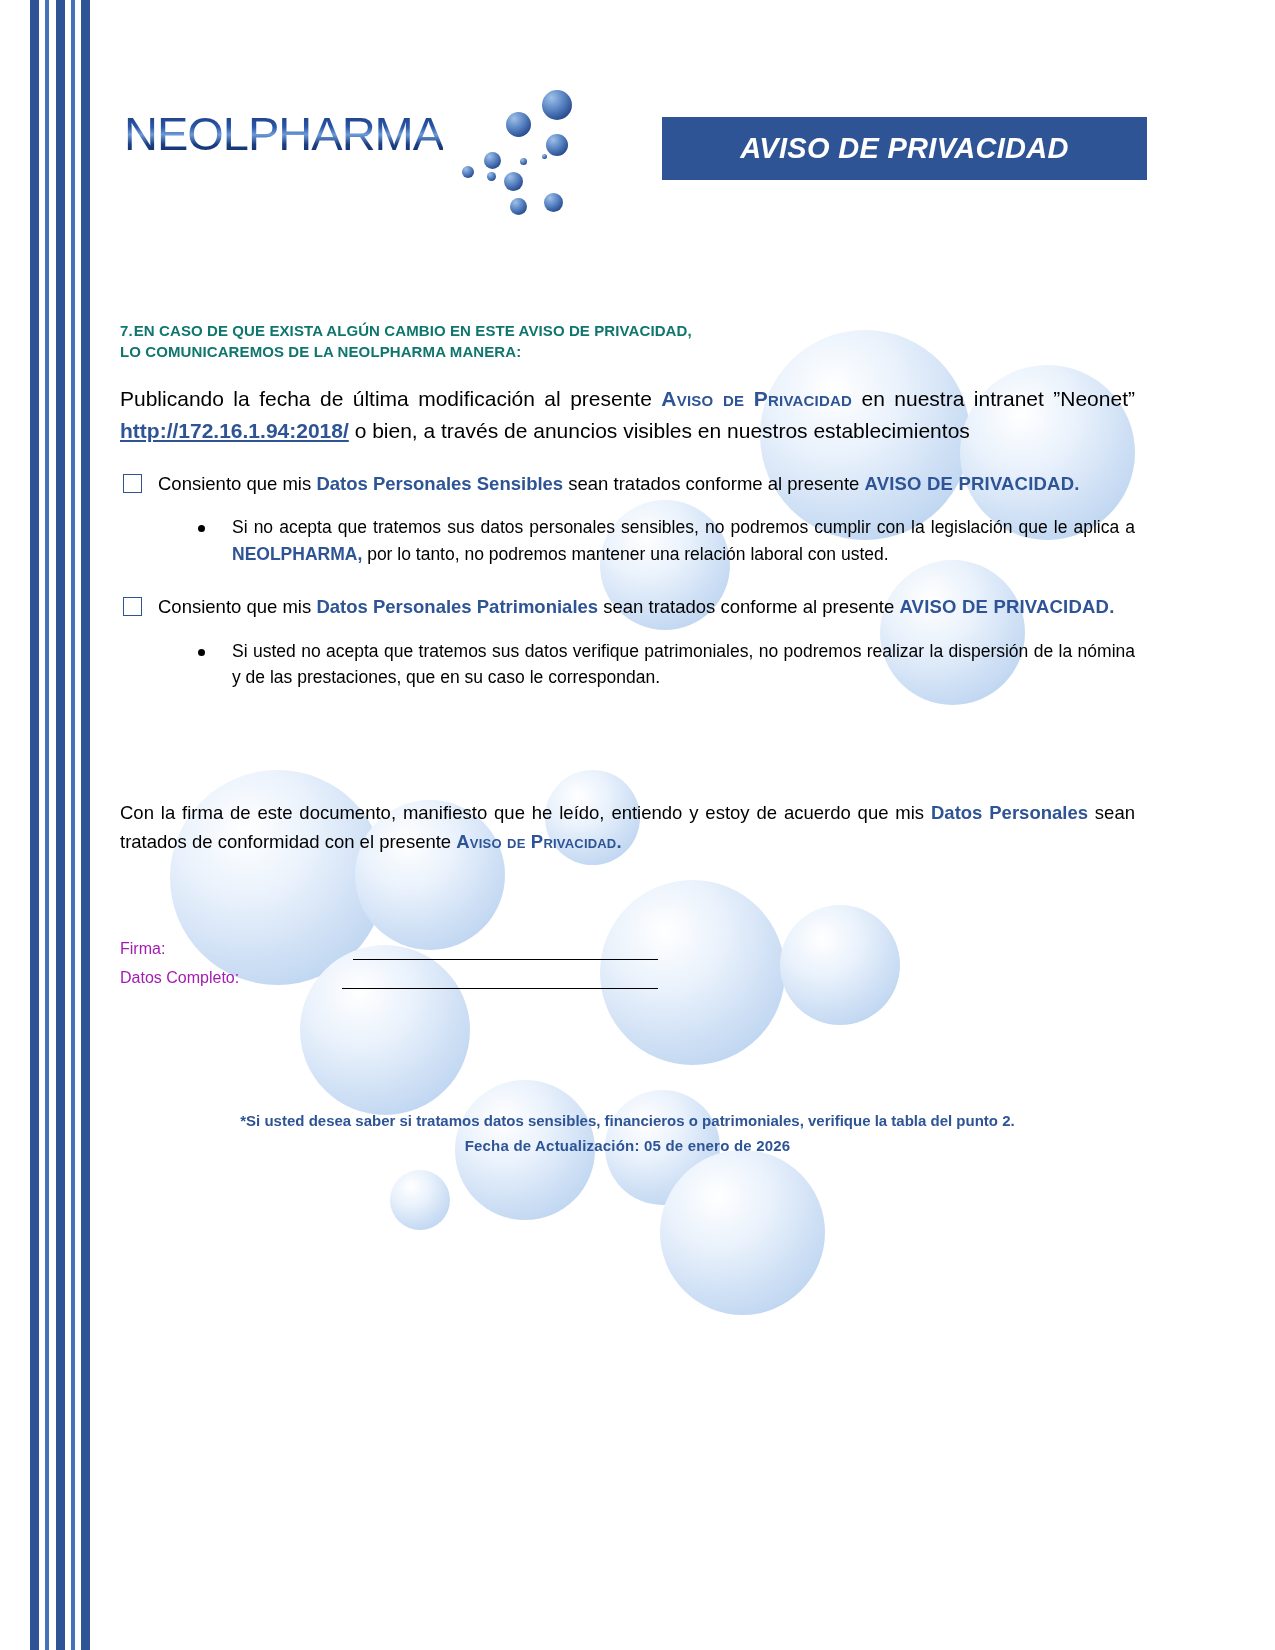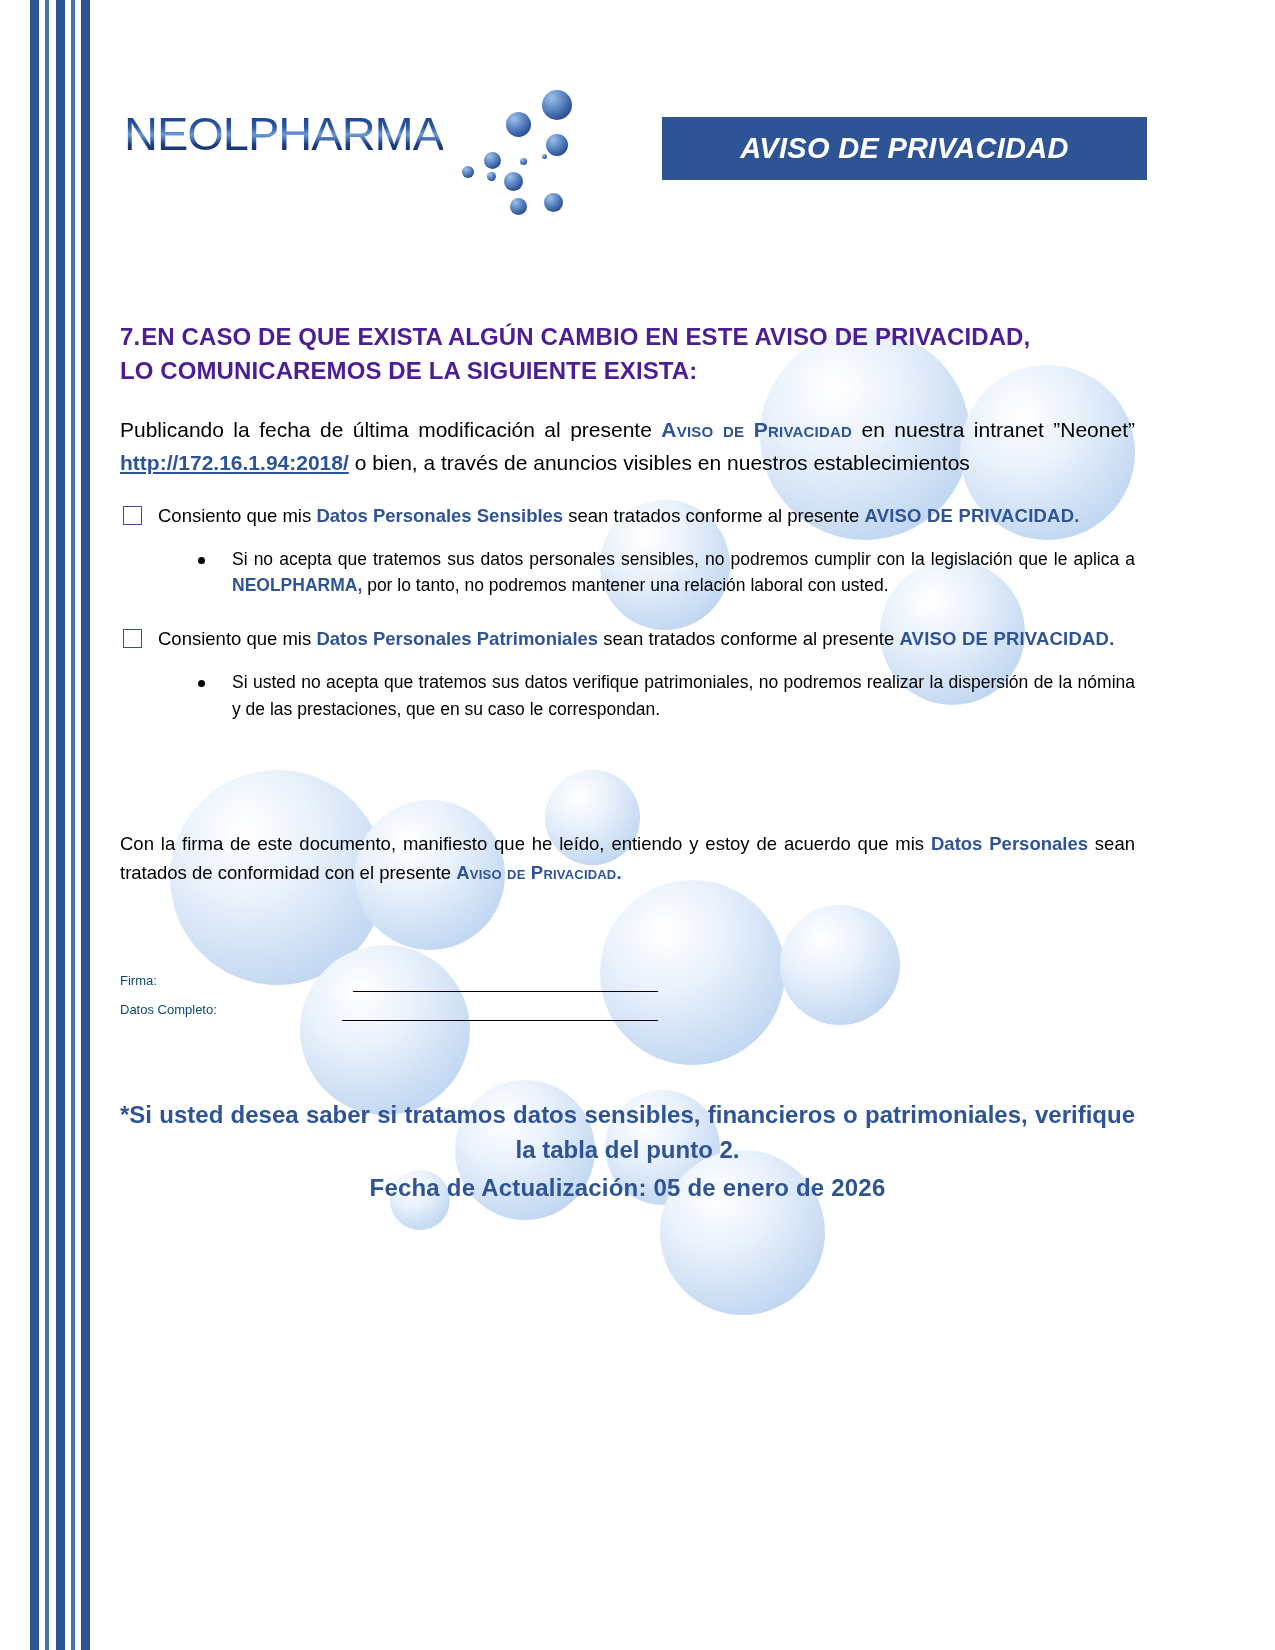--- a/index.html
+++ b/index.html
@@ -103,26 +103,26 @@
   }
 
   
   .content {
     position: absolute;
     left: 120px; top: 320px;
     width: 1015px;
   }
 
   .section-heading {
-    color: #4c1d95;
-    font-size: 24px;
+    color: #0f766e;
+    font-size: 15px;
     font-weight: bold;
     line-height: 1.42;
     letter-spacing: 0.1px;
-    margin: 0 0 26px 0;
+    margin: 0 0 20px 0;
   }
   .section-heading .num { margin-right: 1px; }
 
   p.body-text {
     font-size: 21px;
     color: #000000;
     line-height: 1.56;
     text-align: justify;
     margin: 0 0 22px 0;
   }
@@ -188,45 +188,45 @@
     font-size: 18.5px;
     color: #000000;
     line-height: 1.56;
     text-align: justify;
     margin: 0 0 22px 0;
   }
 
   
   .sig-block {
     margin-top: 78px;
-    font-size: 13px;
-    color: #0c4a6e;
+    font-size: 16px;
+    color: #a21caf;
   }
   .sig-row {
     position: relative;
     height: 29px;
     line-height: 29px;
   }
   .sig-label { display: inline-block; }
   .sig-line {
     position: absolute;
     border-bottom: 1.6px solid #000000;
     height: 0;
   }
   .sig-line-1 { left: 233px; width: 305px; bottom: 3px; }
   .sig-line-2 { left: 222px; width: 316px; bottom: 3px; }
   .sig-line-3 { left: 233px; width: 305px; bottom: 3px; }
 
   
   .footer {
-    margin-top: 74px;
+    margin-top: 118px;
     text-align: center;
     color: #2e5496;
     font-weight: bold;
-    font-size: 24px;
+    font-size: 15px;
     line-height: 1.45;
   }
   .footer .note { display: block; text-align: justify; text-align-last: center; }
   .footer .date-line { display: block; margin-top: 3px; letter-spacing: 0.2px; }
 </style>
 </head>
 <body>
 
 <div class="bubbles">
   <div class="bub" style="left:760px; top:330px; width:210px; height:210px;"></div>
@@ -276,21 +276,21 @@
 
     <div class="banner">
       <span class="banner-title">AVISO DE PRIVACIDAD</span>
     </div>
   </div>
 
   <div class="content">
 
     <div class="section-heading">
       <span class="num">7.</span><span>EN CASO DE QUE EXISTA ALGÚN CAMBIO EN ESTE AVISO DE PRIVACIDAD,</span><br>
-      <span>LO COMUNICAREMOS DE LA SIGUIENTE EXISTA:</span>
+      <span>LO COMUNICAREMOS DE LA NEOLPHARMA MANERA:</span>
     </div>
 
     <p class="body-text"><span>Publicando la fecha de última modificación al presente </span><span class="smallcaps-blue">Aviso de Privacidad</span><span> en nuestra intranet ”Neonet” </span><a class="link-blue" href="#">http://172.16.1.94:2018/</a><span> o bien, a través de anuncios visibles en nuestros establecimientos</span></p>
 
     <div class="consent">
       <div class="checkbox"></div>
       <div class="consent-text"><span>Consiento que mis </span><span class="blue-bold">Datos Personales Sensibles</span><span> sean tratados conforme al presente </span><span class="smallcaps-blue">AVISO DE PRIVACIDAD.</span></div>
     </div>
 
     <div class="bullet-row">

